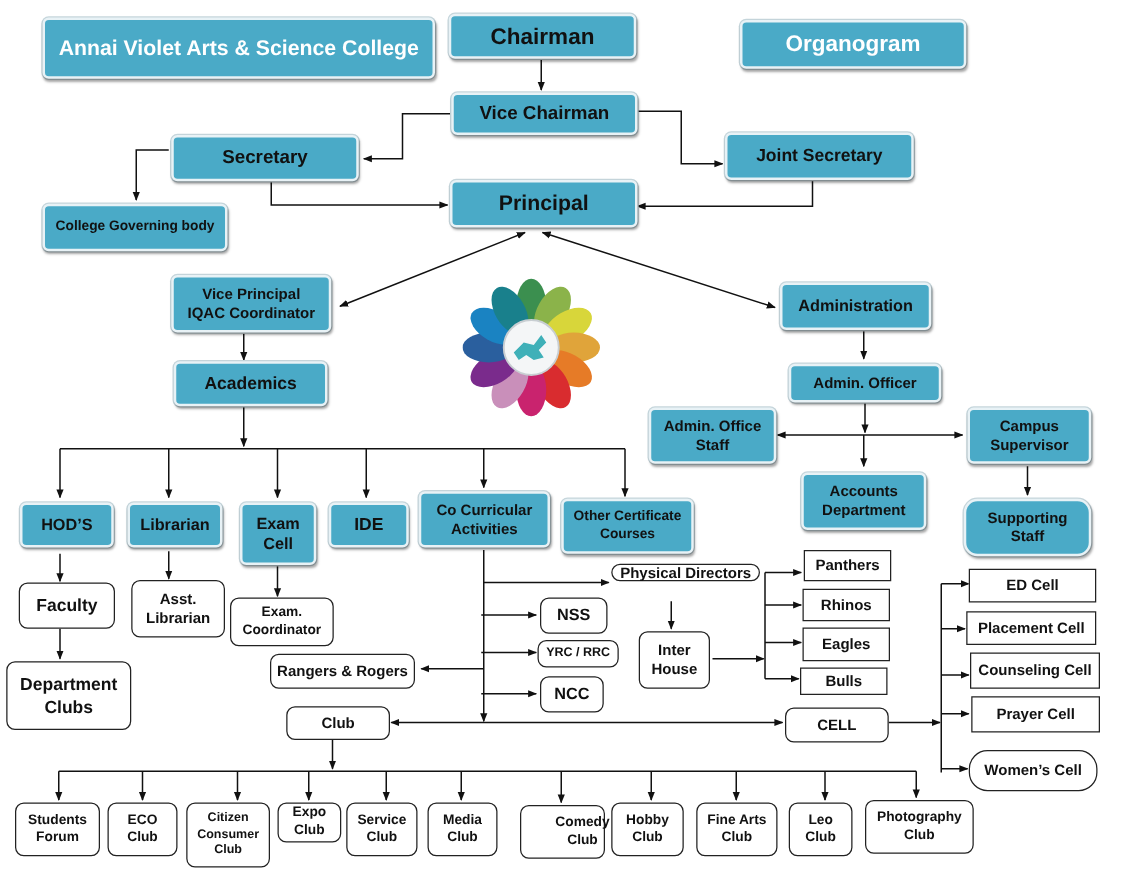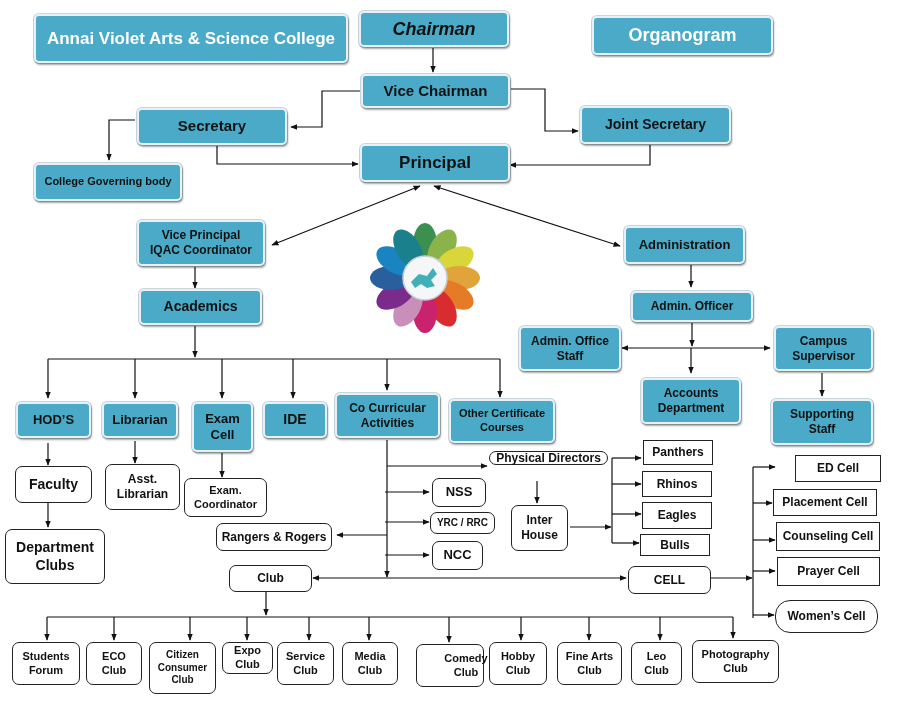--- a/index.html
+++ b/index.html
@@ -118,21 +118,21 @@
     <ellipse cx="0" cy="-34" rx="12" ry="21" fill="#2a5f9e" transform="rotate(270)"></ellipse>
     <ellipse cx="0" cy="-34" rx="12" ry="21" fill="#1a83c2" transform="rotate(300)"></ellipse>
     <ellipse cx="0" cy="-34" rx="12" ry="21" fill="#19808c" transform="rotate(330)"></ellipse>
     <circle cx="0" cy="0" r="22" fill="#f4f6f7" stroke="#c8ced2" stroke-width="1.5"></circle>
     <path d="M-14,4 L-6,-4 L2,-2 L8,-10 L12,-4 L6,2 L10,8 L2,10 L-4,6 L-10,10 z" fill="#3fb0b8"></path>
   </svg>
 
 <div class="box blue title" style="left:34px;top:14px;width:314px;height:49px;font-size:17px;">Annai Violet Arts &amp; Science College</div>
 <div class="box blue title" style="left:592px;top:16px;width:181px;height:39px;font-size:18px;">Organogram</div>
 
-<div class="box blue" style="left:359px;top:11px;width:150px;height:36px;font-size:18px;font-style:italic;">Chairman</div>
+<div class="box blue" style="left:359px;top:11px;width:150px;height:36px;font-size:18px;">Chairman</div>
 <div class="box blue" style="left:361px;top:74px;width:149px;height:34px;font-size:15px;">Vice Chairman</div>
 <div class="box blue" style="left:137px;top:108px;width:150px;height:37px;font-size:15px;">Secretary</div>
 <div class="box blue" style="left:580px;top:106px;width:151px;height:38px;font-size:14px;">Joint Secretary</div>
 <div class="box blue" style="left:34px;top:163px;width:148px;height:38px;font-size:11px;">College Governing body</div>
 <div class="box blue" style="left:360px;top:144px;width:150px;height:38px;font-size:17px;">Principal</div>
 
 <div class="box blue" style="left:137px;top:220px;width:128px;height:46px;font-size:12px;">Vice Principal
 IQAC Coordinator</div>
 <div class="box blue" style="left:139px;top:289px;width:123px;height:36px;font-size:14px;">Academics</div>
 
@@ -162,21 +162,21 @@
 <div class="box rect" style="left:642px;top:502px;width:70px;height:27px;font-size:12px;">Eagles</div>
 <div class="box rect" style="left:640px;top:534px;width:70px;height:22px;font-size:12px;">Bulls</div>
 
 <div class="box white" style="left:432px;top:478px;width:54px;height:29px;font-size:13px;">NSS</div>
 <div class="box white" style="left:430px;top:512px;width:65px;height:22px;font-size:10px;">YRC / RRC</div>
 <div class="box white" style="left:432px;top:541px;width:51px;height:29px;font-size:13px;">NCC</div>
 <div class="box white" style="left:216px;top:523px;width:116px;height:28px;font-size:12px;">Rangers &amp; Rogers</div>
 <div class="box white" style="left:229px;top:565px;width:83px;height:27px;font-size:12px;">Club</div>
 <div class="box white" style="left:628px;top:566px;width:83px;height:28px;font-size:12px;">CELL</div>
 
-<div class="box rect" style="left:795px;top:455px;width:86px;height:27px;font-size:12px;">ED Cell</div>
+<div class="box rect" style="left:775px;top:455px;width:102px;height:27px;font-size:12px;">ED Cell</div>
 <div class="box rect" style="left:773px;top:489px;width:104px;height:27px;font-size:12px;">Placement Cell</div>
 <div class="box rect" style="left:776px;top:522px;width:104px;height:29px;font-size:12px;">Counseling Cell</div>
 <div class="box rect" style="left:777px;top:557px;width:103px;height:29px;font-size:12px;">Prayer Cell</div>
 <div class="box rect" style="left:775px;top:600px;width:103px;height:33px;font-size:12px;border-radius:15px;">Women’s Cell</div>
 
 <div class="box white" style="left:12px;top:642px;width:68px;height:43px;font-size:11px;">Students
 Forum</div>
 <div class="box white" style="left:86px;top:642px;width:56px;height:43px;font-size:11px;">ECO
 Club</div>
 <div class="box white" style="left:149px;top:642px;width:67px;height:52px;font-size:10px;">Citizen
@@ -200,14 +200,14 @@
 Club</div>
 
 <div class="box blue" style="left:624px;top:226px;width:121px;height:38px;font-size:13px;">Administration</div>
 <div class="box blue" style="left:631px;top:291px;width:122px;height:31px;font-size:12px;">Admin. Officer</div>
 <div class="box blue" style="left:519px;top:326px;width:102px;height:45px;font-size:12px;">Admin. Office
 Staff</div>
 <div class="box blue" style="left:774px;top:326px;width:99px;height:45px;font-size:12px;text-align:center;">Campus
 Supervisor</div>
 <div class="box blue" style="left:641px;top:378px;width:100px;height:46px;font-size:12px;">Accounts
 Department</div>
-<div class="box blue" style="left:771px;top:399px;width:102px;height:46px;font-size:12px;">Supporting
+<div class="box blue" style="left:771px;top:399px;width:102px;height:46px;font-size:12px;border-radius:11px;">Supporting
 Staff</div>
 
 </body></html>

